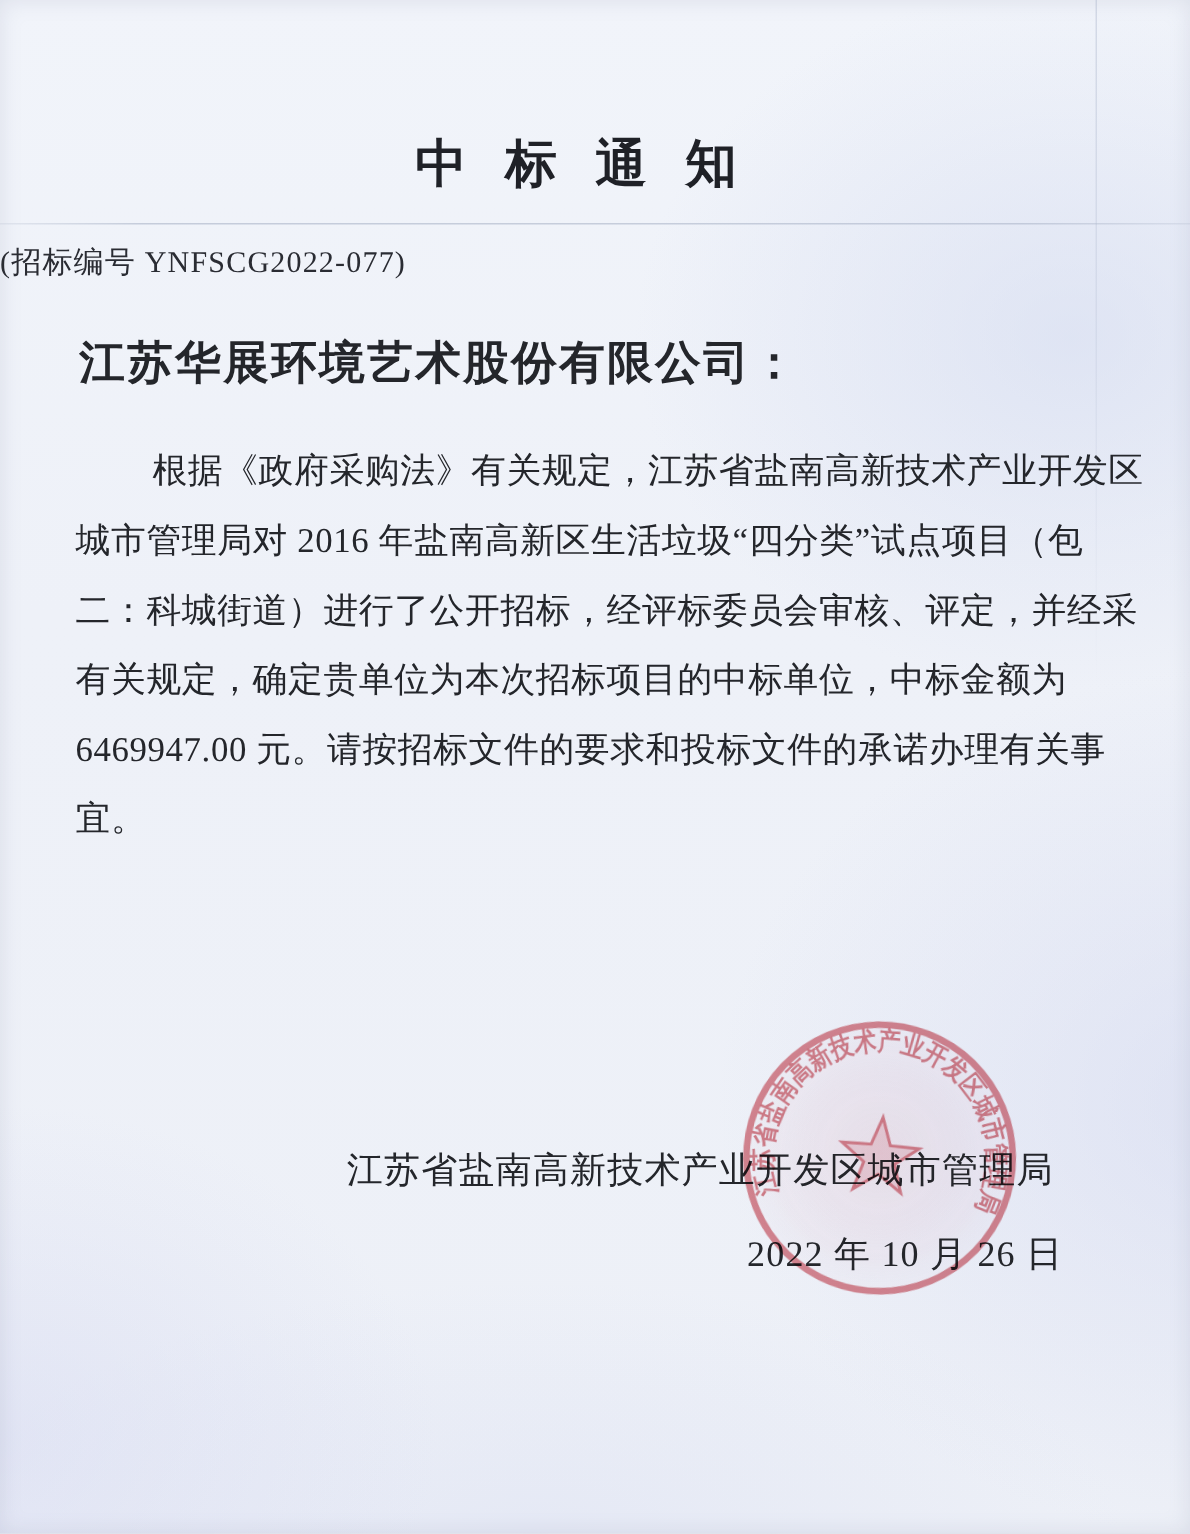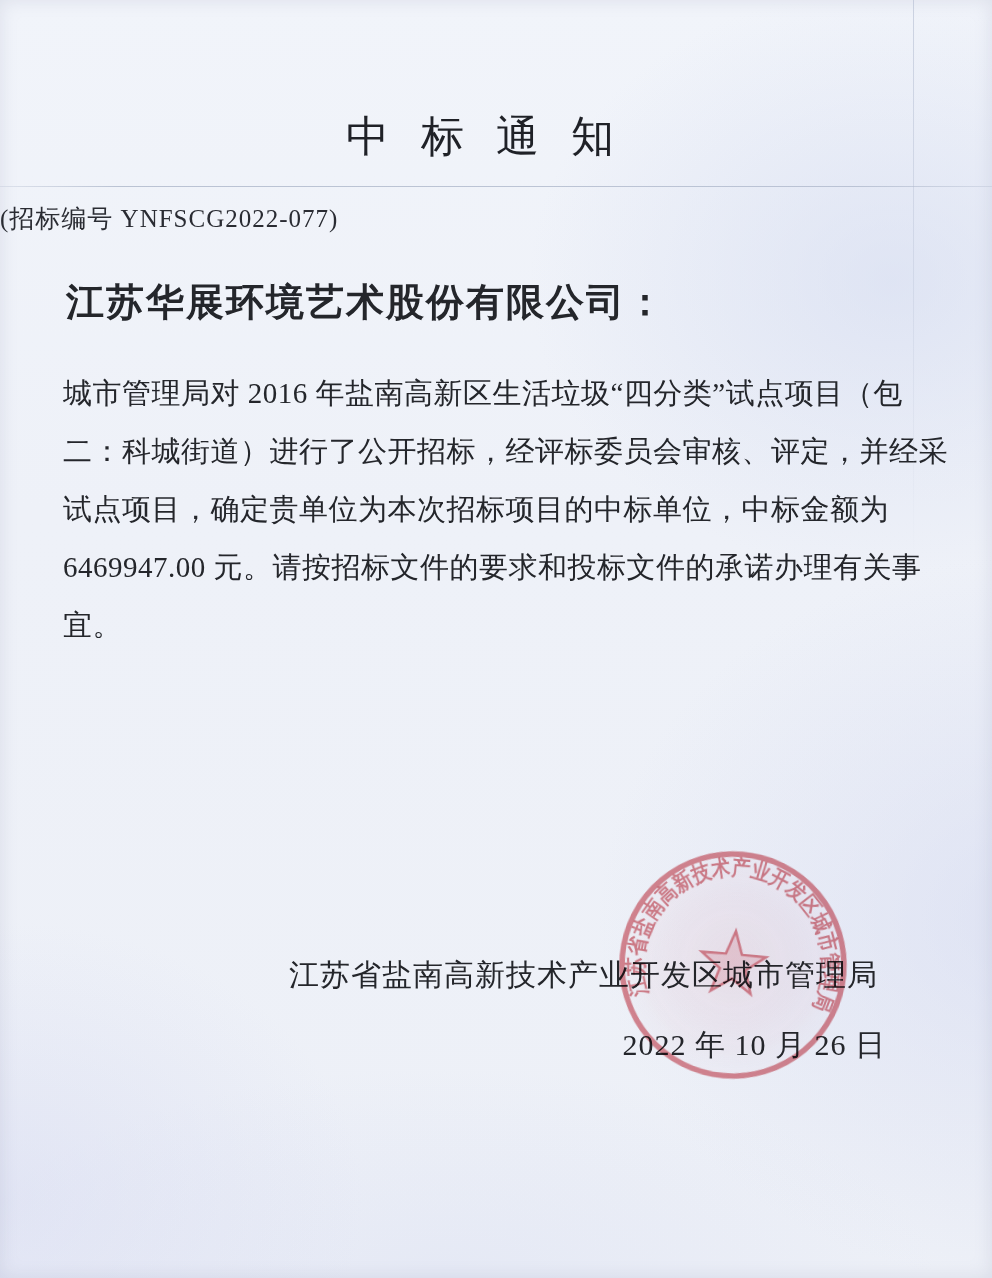--- a/index.html
+++ b/index.html
@@ -15,21 +15,21 @@
       radial-gradient(620px 520px at 104% 72%, rgba(204,210,238,.45), rgba(204,210,238,0) 70%),
       radial-gradient(520px 400px at 0% 94%, rgba(208,212,240,.42), rgba(208,212,240,0) 70%),
       radial-gradient(700px 300px at 45% 100%, rgba(210,216,240,.30), rgba(210,216,240,0) 70%),
       linear-gradient(180deg,#f1f4fa 0%, #eef1f8 40%, #edf0f7 100%);
     box-shadow:inset 0 0 18px rgba(120,130,160,.18);
   }
   .abs{position:absolute;}
   .doc-title{
     top:108px;left:0;width:100%;
     text-align:center;
-    font-size:43px;font-weight:400;
+    font-size:43px;font-weight:700;
     letter-spacing:32px;
     box-sizing:border-box;
     color:#1f2127;
     white-space:nowrap;
   }
   .title-rule{
     top:186px;left:0;width:100%;height:1px;
     background:linear-gradient(90deg,
       rgba(168,178,198,.25) 0%,
       rgba(168,178,198,.75) 12%,
@@ -98,23 +98,24 @@
 
   <div class="abs doc-title">中标通知</div>
 
   <div class="abs title-rule"></div>
 
   <div class="abs doc-ref">(招标编号 YNFSCG2022-077)</div>
 
   <div class="abs addressee">江苏华展环境艺术股份有限公司：</div>
 
   <div class="abs body-para">
+    <div class="line first">根据《政府采购法》有关规定，江苏省盐南高新技术产业开发区</div>
     <div class="line">城市管理局对 2016 年盐南高新区生活垃圾“四分类”试点项目（包</div>
     <div class="line">二：科城街道）进行了公开招标，经评标委员会审核、评定，并经采</div>
-    <div class="line">试点项目，确定贵单位为本次招标项目的中标单位，中标金额为</div>
+    <div class="line">有关规定，确定贵单位为本次招标项目的中标单位，中标金额为</div>
     <div class="line">6469947.00 元。请按招标文件的要求和投标文件的承诺办理有关事</div>
     <div class="line">宜。</div>
   </div>
 
 
   <div class="abs signer">江苏省盐南高新技术产业开发区城市管理局</div>
 
   <div class="abs doc-date">2022 年 10 月 26 日</div>
 
   <div class="abs vline"></div>

